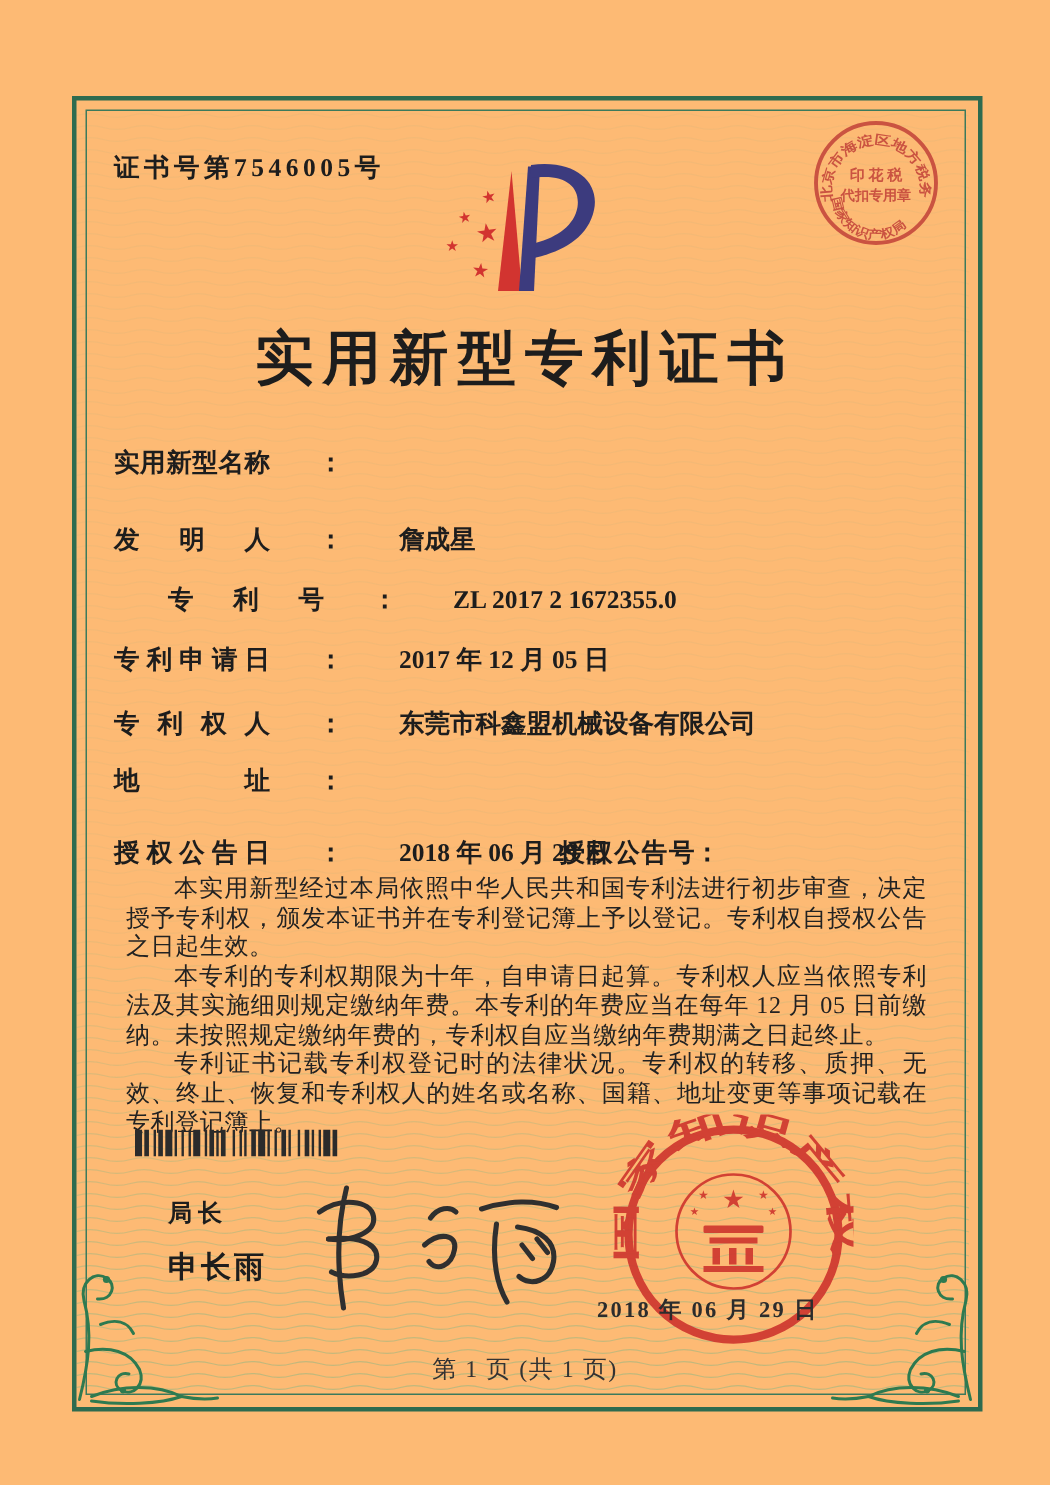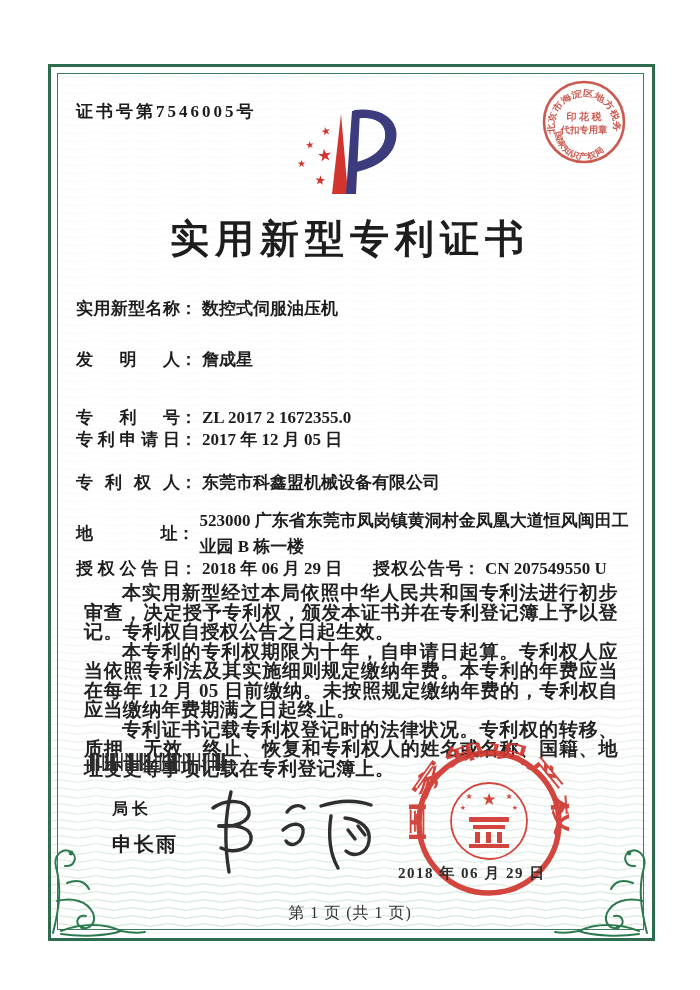--- a/index.html
+++ b/index.html
@@ -1,38 +1,38 @@
 <!DOCTYPE html>
 <html><head>
 <meta charset="utf-8">
 <style>
   html,body{margin:0;padding:0;background:#e8e6df;}
   #cert{
     position:relative;width:700px;height:990px;margin:0 auto;
-    background:#ffffff;overflow:hidden;
+    background:#fdba74;overflow:hidden;
     font-family:"Liberation Serif","DejaVu Serif",serif;color:#1d1d1d;
   }
   .abs{position:absolute;}
   
   #border-outer{left:48px;top:64px;width:601px;height:871px;border:3px solid #2e6b4f;}
   #border-inner{left:57px;top:73px;width:585px;height:855px;border:1px solid #3c7a5c;}
   
   #cert-no{left:76px;top:100px;font-size:17px;letter-spacing:3px;font-weight:600;}
   
   #title{left:0;top:212px;width:700px;text-align:center;font-size:39px;font-weight:bold;letter-spacing:6px;}
   
-  .row{position:absolute;left:76px;width:555px;display:flex;align-items:center;font-size:17px;line-height:26px;}
+  .row{position:absolute;left:76px;width:555px;display:flex;align-items:flex-start;font-size:17px;line-height:26px;gap:32px;}
   .flabel{display:inline-block;width:104px;font-weight:bold;text-align:justify;text-align-last:justify;white-space:nowrap;}
   .colon{font-weight:bold;margin-right:5px;}
   .fvalue{font-weight:600;}
   .fvalue.wrap{width:442px;}
   .pair2{position:absolute;left:297px;display:flex;font-size:17px;line-height:26px;}
   .pair2 .flabel{width:90px;}
   
-  #body-text{left:84px;top:583px;width:534px;font-size:19px;line-height:19.5px;letter-spacing:.4px;font-weight:700;color:#222;}
+  #body-text{left:84px;top:583px;width:534px;font-size:16px;line-height:19.5px;letter-spacing:.4px;font-weight:400;color:#222;}
   #body-text p{margin:0;text-indent:2em;text-align:justify;}
   
   #director-title{left:112px;top:799px;font-size:16px;font-weight:bold;letter-spacing:4px;}
   #director-name{left:112px;top:831px;font-size:20px;font-weight:bold;letter-spacing:2px;}
   
   #seal-date{left:398px;top:864px;width:190px;font-size:15px;font-weight:600;letter-spacing:1.5px;color:#2c2c2c;}
   
   #footer-page{left:0;top:903px;width:700px;text-align:center;font-size:16px;letter-spacing:1px;color:#333;}
   svg{display:block;}
 </style>
@@ -206,55 +206,52 @@
     </text>
     <text x="46" y="44" text-anchor="middle" font-size="10" font-weight="bold" fill="#c4453a">印 花 税</text>
     <text x="46" y="57" text-anchor="middle" font-size="9.4" font-weight="bold" fill="#c4453a">代扣专用章</text>
   </svg>
 
   <div id="title" class="abs">实用新型专利证书</div>
 
   <div class="row" style="top:296px;">
     <span class="flabel">实用新型名称</span>
       <span class="colon">：</span>
-    <span class="fvalue">数控式伺服油压机</span>
   </div>
   <div class="row" style="top:347px;">
     <span class="flabel">发明人</span>
       <span class="colon">：</span>
     <span class="fvalue">詹成星</span>
   </div>
-  <div class="row" style="top:405px;">
+  <div class="row" style="top:387px;margin-left:36px;">
     <span class="flabel">专利号</span>
       <span class="colon">：</span>
     <span class="fvalue">ZL 2017 2 1672355.0</span>
   </div>
   <div class="row" style="top:427px;">
     <span class="flabel">专利申请日</span>
       <span class="colon">：</span>
     <span class="fvalue">2017 年 12 月 05 日</span>
   </div>
   <div class="row" style="top:470px;">
     <span class="flabel">专利权人</span>
       <span class="colon">：</span>
     <span class="fvalue">东莞市科鑫盟机械设备有限公司</span>
   </div>
   <div class="row" style="top:508px;">
     <span class="flabel">地址</span>
       <span class="colon">：</span>
-    <span class="fvalue wrap">523000 广东省东莞市凤岗镇黄洞村金凤凰大道恒风闽田工业园 B 栋一楼</span>
   </div>
   <div class="row" style="top:556px;">
     <span class="flabel">授权公告日</span>
       <span class="colon">：</span>
     <span class="fvalue">2018 年 06 月 29 日</span>
     <span class="pair2">
       <span class="flabel">授权公告号</span>
         <span class="colon">：</span>
-      <span class="fvalue">CN 207549550 U</span>
     </span>
   </div>
 
   <div id="body-text" class="abs">
     <p>本实用新型经过本局依照中华人民共和国专利法进行初步审查，决定授予专利权，颁发本证书并在专利登记簿上予以登记。专利权自授权公告之日起生效。</p>
     <p>本专利的专利权期限为十年，自申请日起算。专利权人应当依照专利法及其实施细则规定缴纳年费。本专利的年费应当在每年 12 月 05 日前缴纳。未按照规定缴纳年费的，专利权自应当缴纳年费期满之日起终止。</p>
     <p>专利证书记载专利权登记时的法律状况。专利权的转移、质押、无效、终止、恢复和专利权人的姓名或名称、国籍、地址变更等事项记载在专利登记簿上。</p>
   </div>
 
   <svg id="barcode" class="abs" style="left:90px;top:753px;" width="182" height="18" viewBox="0 0 182 18">

